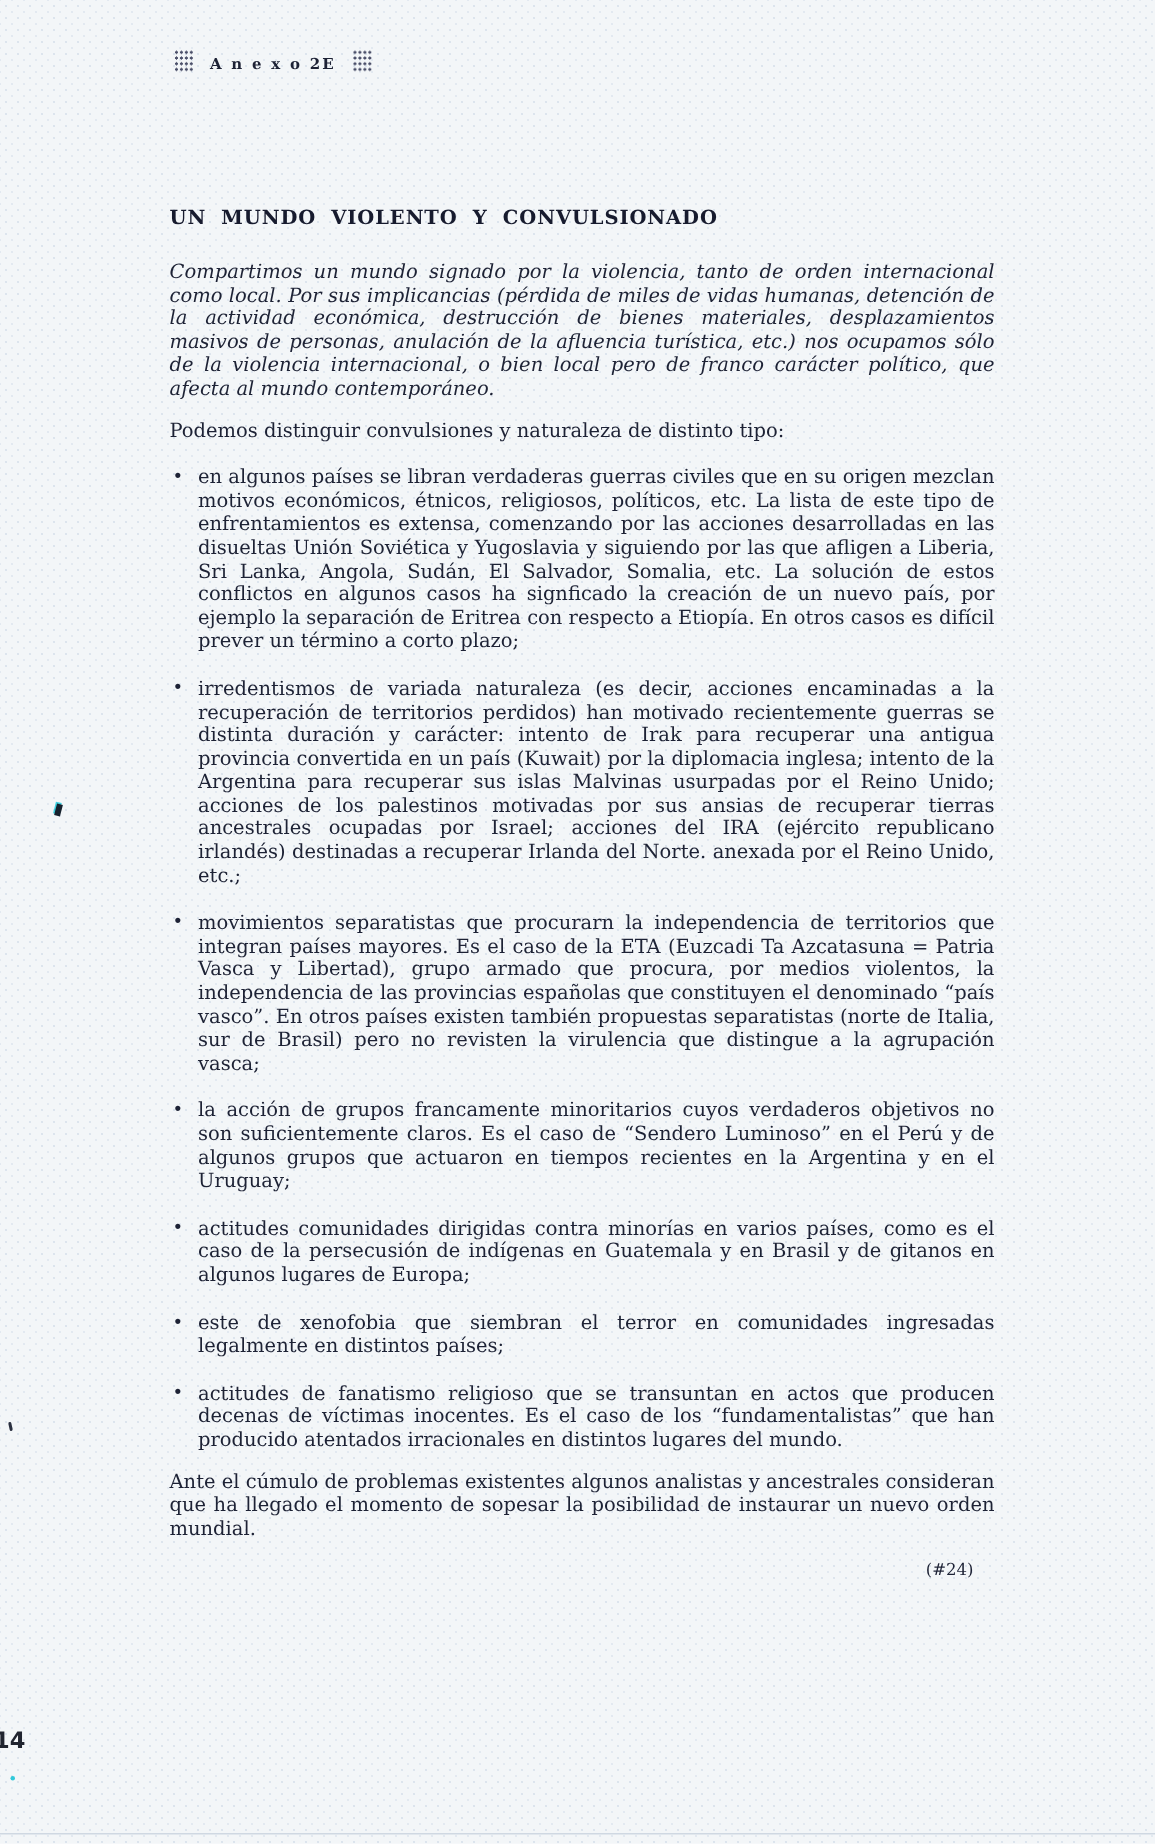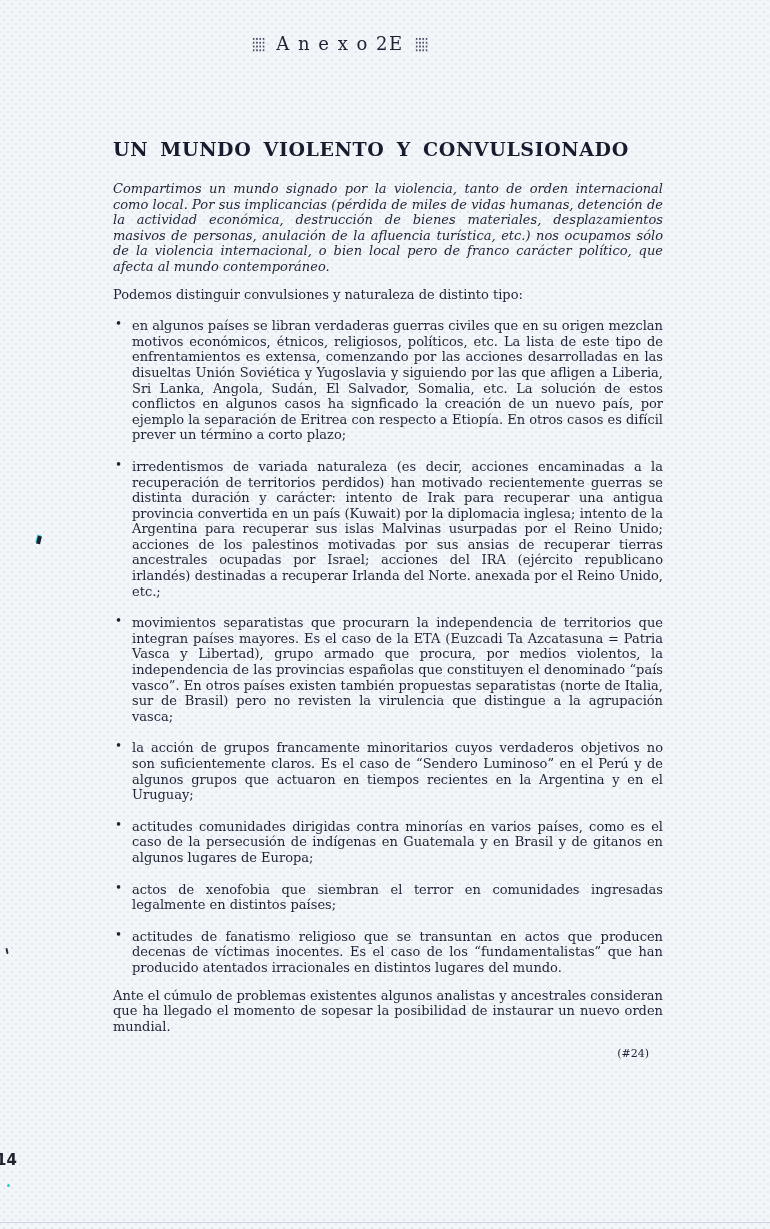--- a/index.html
+++ b/index.html
@@ -13,42 +13,42 @@
       radial-gradient(circle, rgba(110,140,185,.17) .8px, transparent 1px),
       radial-gradient(circle, rgba(110,140,185,.12) .8px, transparent 1px);
     background-size:8px 8px, 8px 8px;
     background-position:0 0, 4px 4px;
     font-family:"DejaVu Serif", serif;
     color:#1d2235;
   }
   .doc-header{
     position:absolute;
     top:33px; left:105px; width:470px;
-    text-align:center;
-    font-weight:normal;
-    font-size:18px;
+    text-align:left;
+    font-weight:bold;
+    font-size:10px;
     letter-spacing:1.5px;
     white-space:nowrap;
   }
   .halftone-icon{
     display:inline-block;
     width:13px; height:15px;
     margin:0 11px;
     vertical-align:-2px;
     background-image:radial-gradient(circle, rgba(45,50,80,.85) .9px, transparent 1.15px);
     background-size:3.3px 3.8px;
   }
   .content{
     position:absolute;
     left:113px; top:0;
     width:550px;
   }
   .doc-title{
     margin:138px 0 0 0;
-    font-size:19px;
+    font-size:13px;
     font-weight:bold;
     letter-spacing:.6px;
     word-spacing:5px;
     color:#171b2e;
   }
   .body-text{
     margin:12px 0 0 0;
     font-size:13px;
     line-height:15.6px;
     text-align:justify;
@@ -147,21 +147,21 @@
       <li class="bullet-item">
         <span class="bullet-marker">•</span>
         <span>la acción de grupos francamente minoritarios cuyos verdaderos objetivos no son suficientemente claros. Es el caso de “Sendero Luminoso” en el Perú y de algunos grupos que actuaron en tiempos recientes en la Argentina y en el Uruguay;</span>
       </li>
       <li class="bullet-item">
         <span class="bullet-marker">•</span>
         <span>actitudes comunidades dirigidas contra minorías en varios países, como es el caso de la persecusión de indígenas en Guatemala y en Brasil y de gitanos en algunos lugares de Europa;</span>
       </li>
       <li class="bullet-item">
         <span class="bullet-marker">•</span>
-        <span>actos de xenofobia que siembran el terror en comunidades ingresadas legalmente en distintos países;</span>
+        <span>este de xenofobia que siembran el terror en comunidades ingresadas legalmente en distintos países;</span>
       </li>
       <li class="bullet-item">
         <span class="bullet-marker">•</span>
         <span>actitudes de fanatismo religioso que se transuntan en actos que producen decenas de víctimas inocentes. Es el caso de los “fundamentalistas” que han producido atentados irracionales en distintos lugares del mundo.</span>
       </li>
     </ul>
 
     <p class="body-text">Ante el cúmulo de problemas existentes algunos analistas y ancestrales consideran que ha llegado el momento de sopesar la posibilidad de instaurar un nuevo orden mundial.</p>
 
     <div class="reference">(#24)</div>

